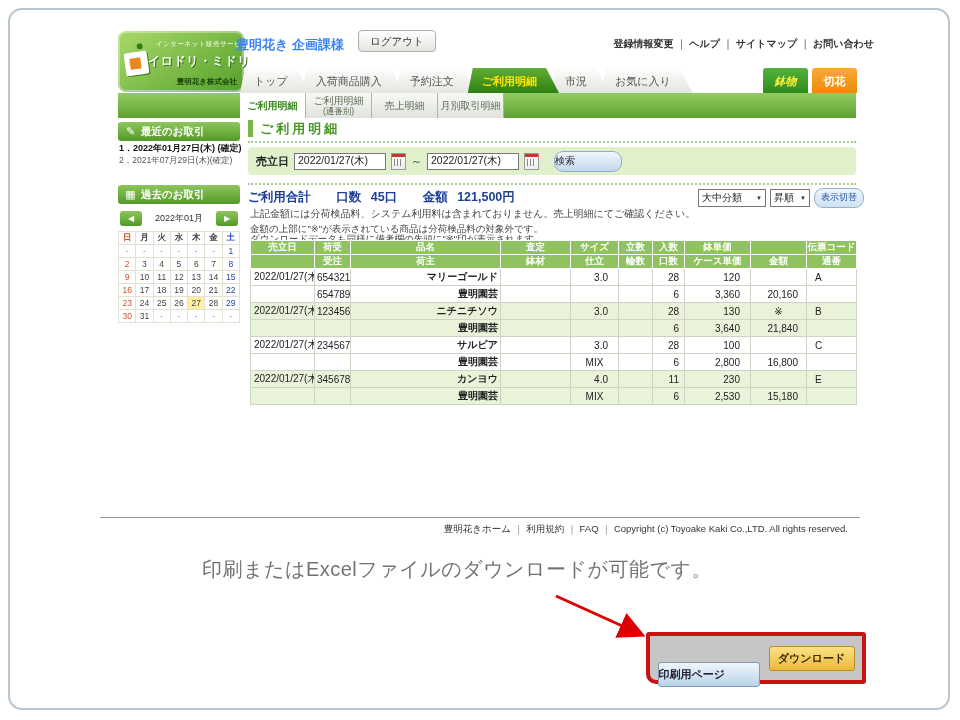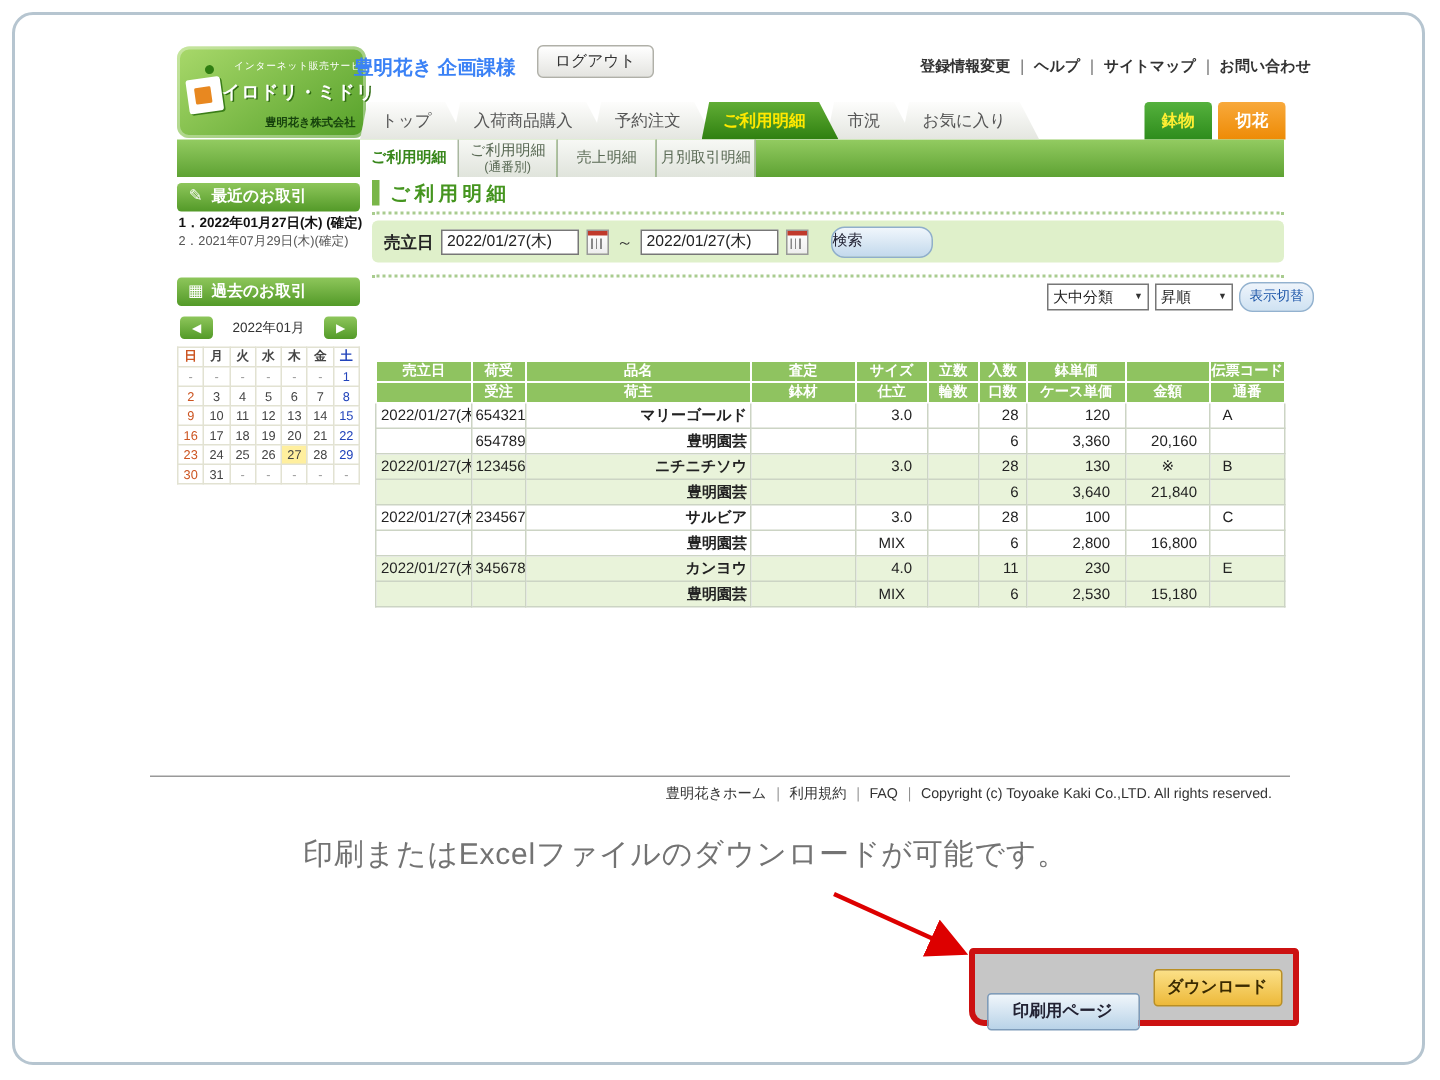--- a/index.html
+++ b/index.html
@@ -92,21 +92,21 @@
               background:linear-gradient(#f0f6fc,#c3d9ec);border:1px solid #8fae cb;
               border:1px solid #8faecb;font-size:10px;color:#223;line-height:18px;}
   .summary{position:absolute;left:248px;top:189px;font-size:12.5px;font-weight:bold;color:#1e3f96;white-space:nowrap;}
   .summary .gap{margin-left:22px;}
   .summary .sm{margin-left:6px;}
   .controls{position:absolute;top:188px;left:698px;display:flex;gap:4px;align-items:center;}
   .sel{height:18px;border:1px solid #777;background:#fff;font-size:10px;color:#222;
        display:flex;align-items:center;justify-content:space-between;padding:0 3px;box-sizing:border-box;text-align:right;}
   .sel .arr{font-size:6px;color:#333;}
   .sel-cat{width:68px;}
-  .sel-ord{width:52px;}
+  .sel-ord{width:40px;}
   .toggle-btn{height:18px;border-radius:9px;background:linear-gradient(#eef4fb,#cfe2f2);
               border:1px solid #93b2cf;font-size:9px;color:#1c55a8;padding:0 6px;line-height:17px;}
   .notes{position:absolute;left:250px;top:208px;width:600px;}
   .notes div{font-size:9.5px;color:#444;line-height:10px;white-space:nowrap;}
   .notes div:first-child{font-size:10px;margin-bottom:4px;line-height:12px;}
 
   
   .detail{position:absolute;left:250px;top:240px;width:606px;border-collapse:collapse;table-layout:fixed;}
   .detail th{background:#8fc360;color:#fff;font-size:9.5px;height:13px;border:1px solid #fff;
              padding:0;font-weight:bold;overflow:hidden;white-space:nowrap;}
@@ -130,21 +130,21 @@
   .f-text{position:absolute;left:248px;top:523px;width:600px;text-align:right;font-size:9.5px;color:#333;white-space:nowrap;}
   .f-sep{color:#777;margin:0 3px;}
 
   
   .ann{position:absolute;left:202px;top:556px;font-size:20px;color:#737373;letter-spacing:.5px;white-space:nowrap;}
   .arrow-svg{position:absolute;left:548px;top:590px;}
   .redbox{position:absolute;left:646px;top:632px;width:212px;height:44px;border:4px solid #cc1111;
           background:#c6c6c6;border-radius:3px 3px 3px 10px;display:flex;align-items:center;
           justify-content:center;gap:9px;}
   .btn-print{width:100px;height:23px;background:linear-gradient(#f0f6fb,#b9d3e8);border:1px solid #7e9cba;
-             border-radius:3px;font-size:11px;font-weight:bold;color:#223;text-align:center;line-height:22px;margin-top:32px;}
+             border-radius:3px;font-size:11px;font-weight:bold;color:#223;line-height:22px;margin-top:32px;}
   .btn-dl{width:84px;height:23px;background:linear-gradient(#fbe087,#edb93a);border:1px solid #b98f25;
           border-radius:3px;font-size:11px;font-weight:bold;color:#3a2a00;text-align:center;line-height:22px;}
 </style>
 </head>
 <body>
 
 <div class="page">
   <div class="frame"></div>
 
   <div class="logo">
@@ -160,21 +160,21 @@
 
   <div class="nav-tabs">
       <div class="tab">トップ</div>
       <div class="tab">入荷商品購入</div>
       <div class="tab">予約注文</div>
       <div class="tab active">ご利用明細</div>
       <div class="tab">市況</div>
       <div class="tab">お気に入り</div>
     </div>
   <div id="cat-buttons">
-      <div class="cat-btn cat-green" style="left: 763px;">鉢物</div>
+      <div class="cat-btn cat-green" style="left: 763px; font-style: italic;">鉢物</div>
       <div class="cat-btn cat-orange" style="left: 812px;">切花</div>
     </div>
   <div class="greenbar"></div>
   <div class="subtabs">
       <div class="subtab active">
         <span class="l1">ご利用明細</span>
       </div>
       <div class="subtab">
         <span class="l1">ご利用明細</span>
         <span class="l2">(通番別)</span>
@@ -282,33 +282,45 @@
     <span class="search-label">売立日</span>
     <input class="date-input" value="2022/01/27(木)" style="">
     <span class="cal-ico"></span>
     <span class="tilde">～</span>
     <input class="date-input" value="2022/01/27(木)" style="">
     <span class="cal-ico"></span>
     <div class="search-btn">検索</div>
   </div>
   <div class="dotline dot2"></div>
 
+  <div class="summary">
+    <span>ご利用合計</span>
+    <span class="gap">口数</span>
+    <span class="sm">45口</span>
+    <span class="gap">金額</span>
+    <span class="sm">121,500円</span>
+  </div>
 
   <div class="controls">
     <div class="sel sel-cat">
       <span>大中分類</span>
       <span class="arr">▼</span>
     </div>
     <div class="sel sel-ord">
       <span>昇順</span>
       <span class="arr">▼</span>
     </div>
     <div class="toggle-btn">表示切替</div>
   </div>
 
+  <div class="notes">
+      <div>上記金額には分荷検品料、システム利用料は含まれておりません。売上明細にてご確認ください。</div>
+      <div>金額の上部に"※"が表示されている商品は分荷検品料の対象外です。</div>
+      <div>ダウンロードデータも同様に備考欄の先頭に"※"印が表示されます。</div>
+    </div>
 
   <table class="detail">
     <colgroup>
       <col style="width:64px">
         <col style="width:36px">
         <col style="width:150px">
         <col style="width:70px">
       <col style="width:48px">
         <col style="width:34px">
         <col style="width:32px">

